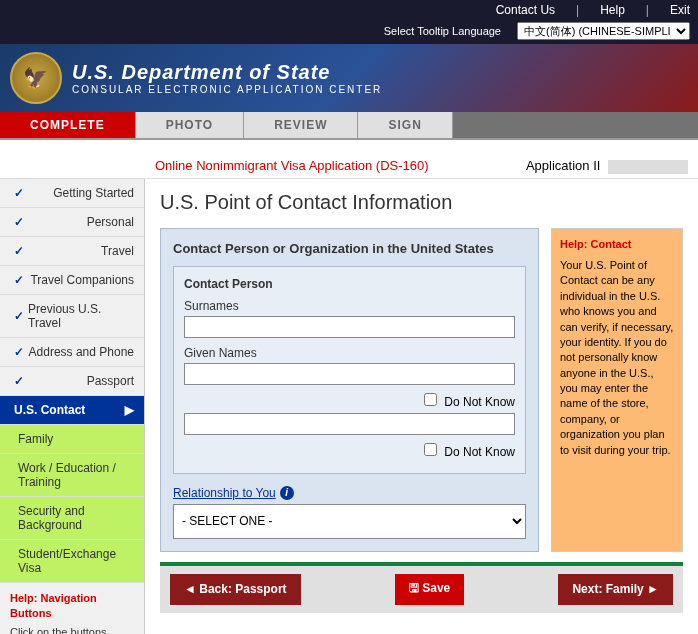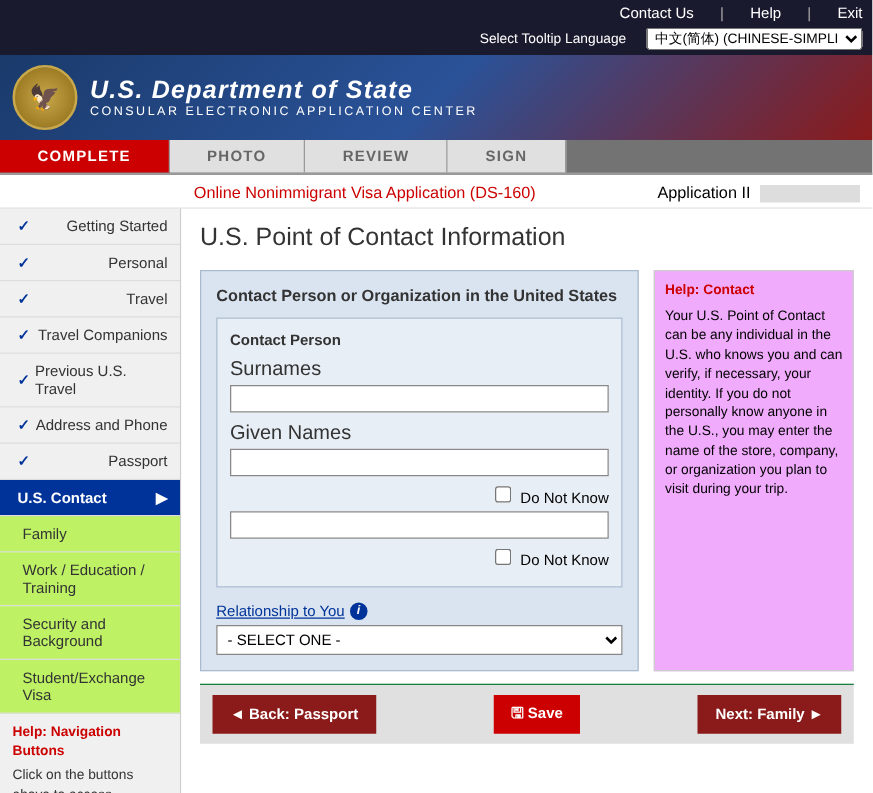--- a/index.html
+++ b/index.html
@@ -72,21 +72,21 @@
       border-right: 1px solid #999;
     }
     .nav-tab.active {
       background: #cc0000;
       color: #fff;
     }
     .nav-tab.inactive { background: #e0e0e0; color: #666; }
 
     
     .app-header {
-      padding: 6px 10px 4px 155px;
+      padding: 18px 10px 4px 155px;
       border-bottom: 1px solid #ddd;
       display: flex;
       align-items: center;
       justify-content: space-between;
       background: #fff;
     }
     .app-header .app-title { color: #cc0000; font-size: 13px; }
     .app-id-blur {
       display: inline-block;
       width: 80px; height: 14px;
@@ -167,21 +167,21 @@
       padding: 10px;
     }
     .form-box-title {
       font-size: 12px;
       font-weight: bold;
       margin-bottom: 8px;
       color: #333;
     }
     .field-group { margin-bottom: 8px; }
     .field-label {
-      font-size: 16px;
+      font-size: 12px;
       color: #333;
       margin-bottom: 3px;
     }
     .field-input {
       width: 100%;
       padding: 3px 4px;
       border: 1px solid #888;
       font-size: 12px;
       background: #fff;
       height: 22px;
@@ -213,43 +213,43 @@
       font-size: 10px;
       font-style: italic;
       font-weight: bold;
     }
     .rel-select {
       width: 100%;
       padding: 3px 4px;
       border: 1px solid #888;
       font-size: 12px;
       background: #fff;
-      height: 24px;
+      height: 35px;
     }
 
     
     .help-box {
-      width: 160px;
+      width: 132px;
       flex-shrink: 0;
-      background: #f0abfc;
+      background: #fdba74;
       border: 1px solid #ccc;
       padding: 8px;
       font-size: 11px;
       line-height: 1.4;
     }
     .help-title { font-weight: bold; margin-bottom: 6px; }
     .help-title span { color: #cc0000; }
 
     
     .bottom-nav {
       display: flex;
       justify-content: space-between;
       padding: 8px 10px;
       background: #e0e0e0;
-      border-top: 1px solid #15803d;
+      border-top: 4px solid #15803d;
       margin-top: 10px;
     }
     .nav-btn {
       padding: 5px 14px;
       background: #8b1a1a;
       color: #fff;
       border: none;
       font-size: 12px;
       font-weight: bold;
       cursor: pointer;

